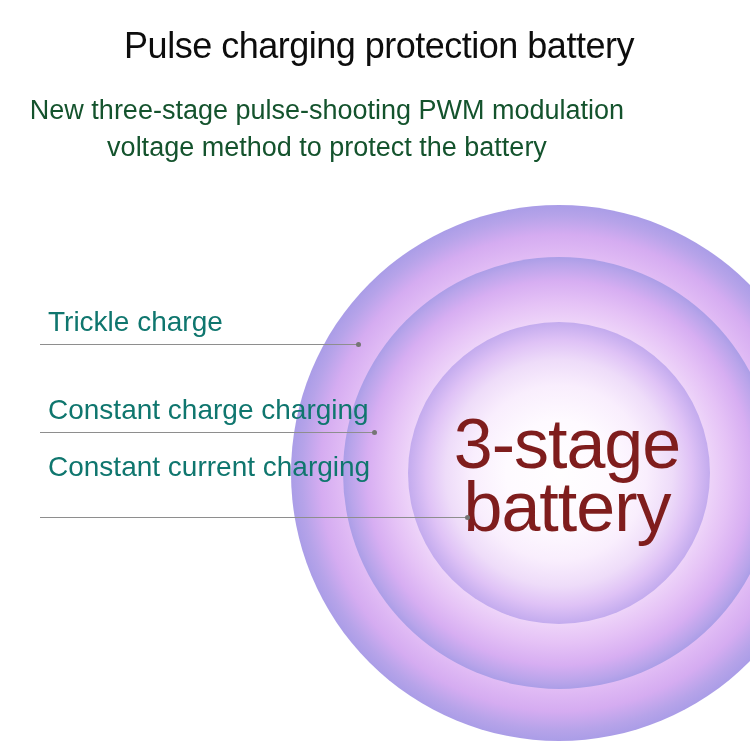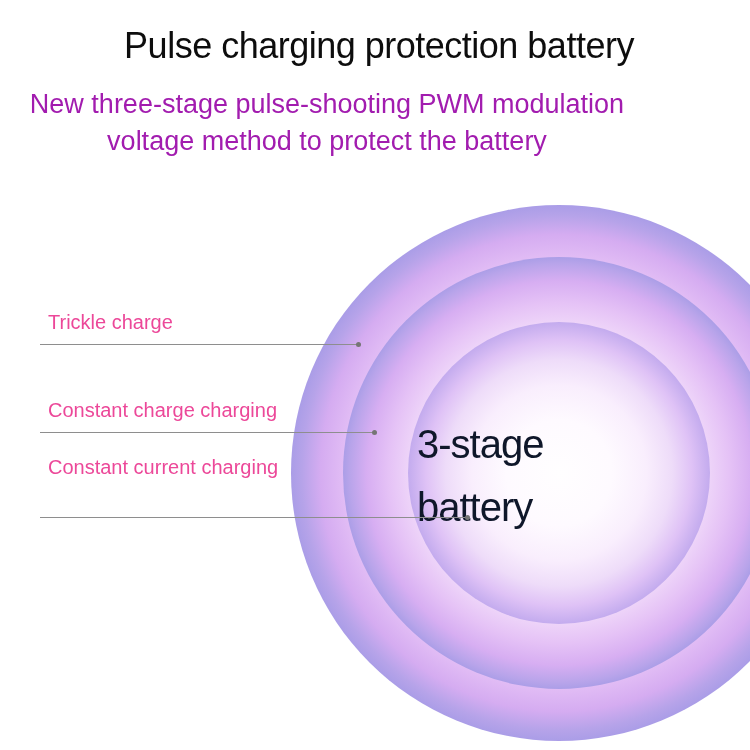--- a/index.html
+++ b/index.html
@@ -10,22 +10,22 @@
   }
   .canvas{position:absolute;left:0;top:0;width:750px;height:750px;}
 
   
   .title{
     position:absolute;left:4px;top:22px;width:750px;height:48px;
     line-height:48px;text-align:center;
     font-size:36px;letter-spacing:-0.5px;color:#0d0d0d;
   }
   .subtitle{
-    position:absolute;left:0;top:86px;width:654px;
-    text-align:center;font-size:27px;line-height:37px;color:#a21caf;
+    position:absolute;left:0;top:92px;width:654px;
+    text-align:center;font-size:27px;line-height:37px;color:#14532d;
   }
 
   
   .circle{position:absolute;border-radius:50%;}
   .circle.outer{
     left:291px;top:205px;width:536px;height:536px;
     background:radial-gradient(circle closest-side,
       #ffffff 0%, #f6ebfb 50%, #edd5f8 68%, #e2bdf5 80%,
       #d5acf1 89%, #b6a3e9 96%, #aa9de7 100%);
   }
@@ -38,28 +38,28 @@
   .circle.inner{
     left:408px;top:322px;width:302px;height:302px;
     background:radial-gradient(circle closest-side,
       #fffeff 0%, #fefaff 35%, #f9eefd 58%, #eedcf9 75%,
       #dfc2f6 88%, #c3abee 100%);
   }
 
   
   .center-label{
     position:absolute;left:417px;top:413px;width:300px;
-    color:#0f172a;
-    font-size:40px;line-height:63px;letter-spacing:-1px;
+    text-align:center;color:#7f1d1d;
+    font-size:70px;line-height:63px;letter-spacing:-1px;
   }
 
   
   .stage-label{
     position:absolute;left:48px;height:34px;line-height:34px;
-    font-size:20px;color:#ec4899;white-space:nowrap;
+    font-size:28px;color:#0f766e;white-space:nowrap;
   }
   .stage-label.s1{top:305px;}
   .stage-label.s2{top:393px;}
   .stage-label.s3{top:450px;}
 
   .pointer-line{
     position:absolute;left:40px;height:0;
     border-top:1.5px solid #8e8e8e;
   }
   .pointer-line.s1{top:344px;width:318px;}

